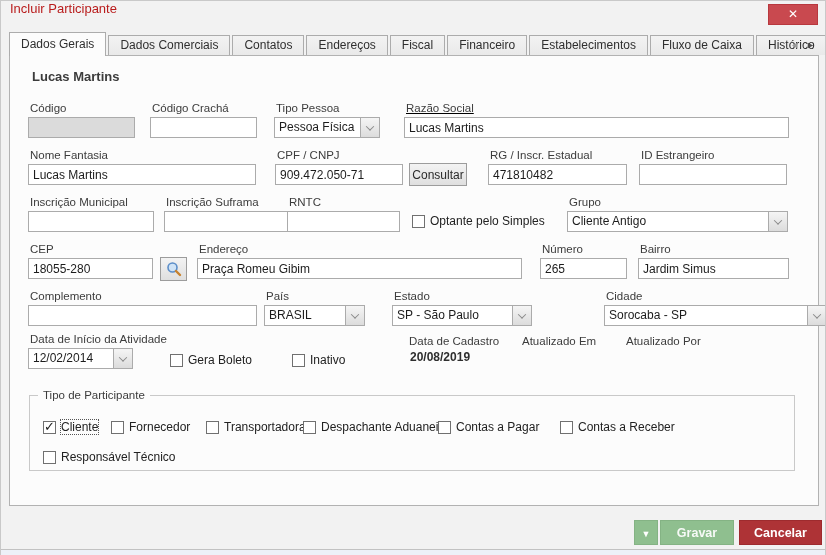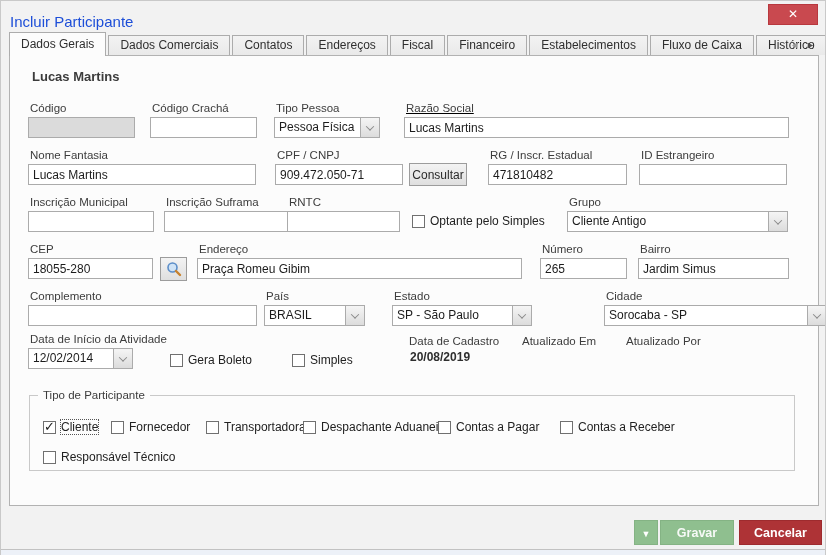--- a/index.html
+++ b/index.html
@@ -4,21 +4,21 @@
 <style>
   * { box-sizing: border-box; margin: 0; padding: 0; }
   html,body { width:826px; height:555px; }
   body { font-family:"Liberation Sans","DejaVu Sans",sans-serif; background:#fff; }
 
   .dialog { position:relative; width:826px; height:555px; background:#F2F2F2;
             border:1px solid #C9C9C9; border-bottom:none; overflow:hidden; }
 
   
   .titlebar { position:absolute; left:0; top:0; right:0; height:30px; }
-  .title { position:absolute; left:9px; top:12px; font-size:15px; color:#1d4ed8; }
+  .title { position:absolute; left:9px; top:0; font-size:13px; color:#b91c1c; }
   .close-btn { position:absolute; right:7px; top:3px; width:50px; height:21px;
                background:#C9494F; border:1px solid #B8383E; color:#fff;
                font-size:12px; font-weight:bold; text-align:center; line-height:19px;
                cursor:pointer; }
 
   
   .tabstrip { position:absolute; left:8px; top:31px; right:8px; height:23px;
               display:flex; align-items:flex-end; z-index:3; }
   .tab { height:20px; line-height:19px; padding:0 11px; font-size:12px; color:#2f2f2f;
          background:linear-gradient(#F3F3F3,#E9E9E9); border:1px solid #ACACAC;
@@ -249,21 +249,21 @@
             <i class="chev"></i>
           </span>
       </div>
     </div>
     <div class="cbitem" style="left:160px; top:297px;">
       <span class="cb"></span>
       <span class="cb-label">Gera Boleto</span>
     </div>
     <div class="cbitem" style="left:282px; top:297px;">
       <span class="cb"></span>
-      <span class="cb-label">Simples</span>
+      <span class="cb-label">Inativo</span>
     </div>
     <span class="static-label" style="left:399px; top:279px;">Data de Cadastro</span>
     <span class="static-value" style="left:400px; top:294px;">20/08/2019</span>
     <span class="static-label" style="left:512px; top:279px;">Atualizado Em</span>
     <span class="static-label" style="left:616px; top:279px;">Atualizado Por</span>
 
     <div class="groupbox">
       <span class="legend">Tipo de Participante</span>
 
       <div class="cbitem" style="left:13px; top:24px;">

